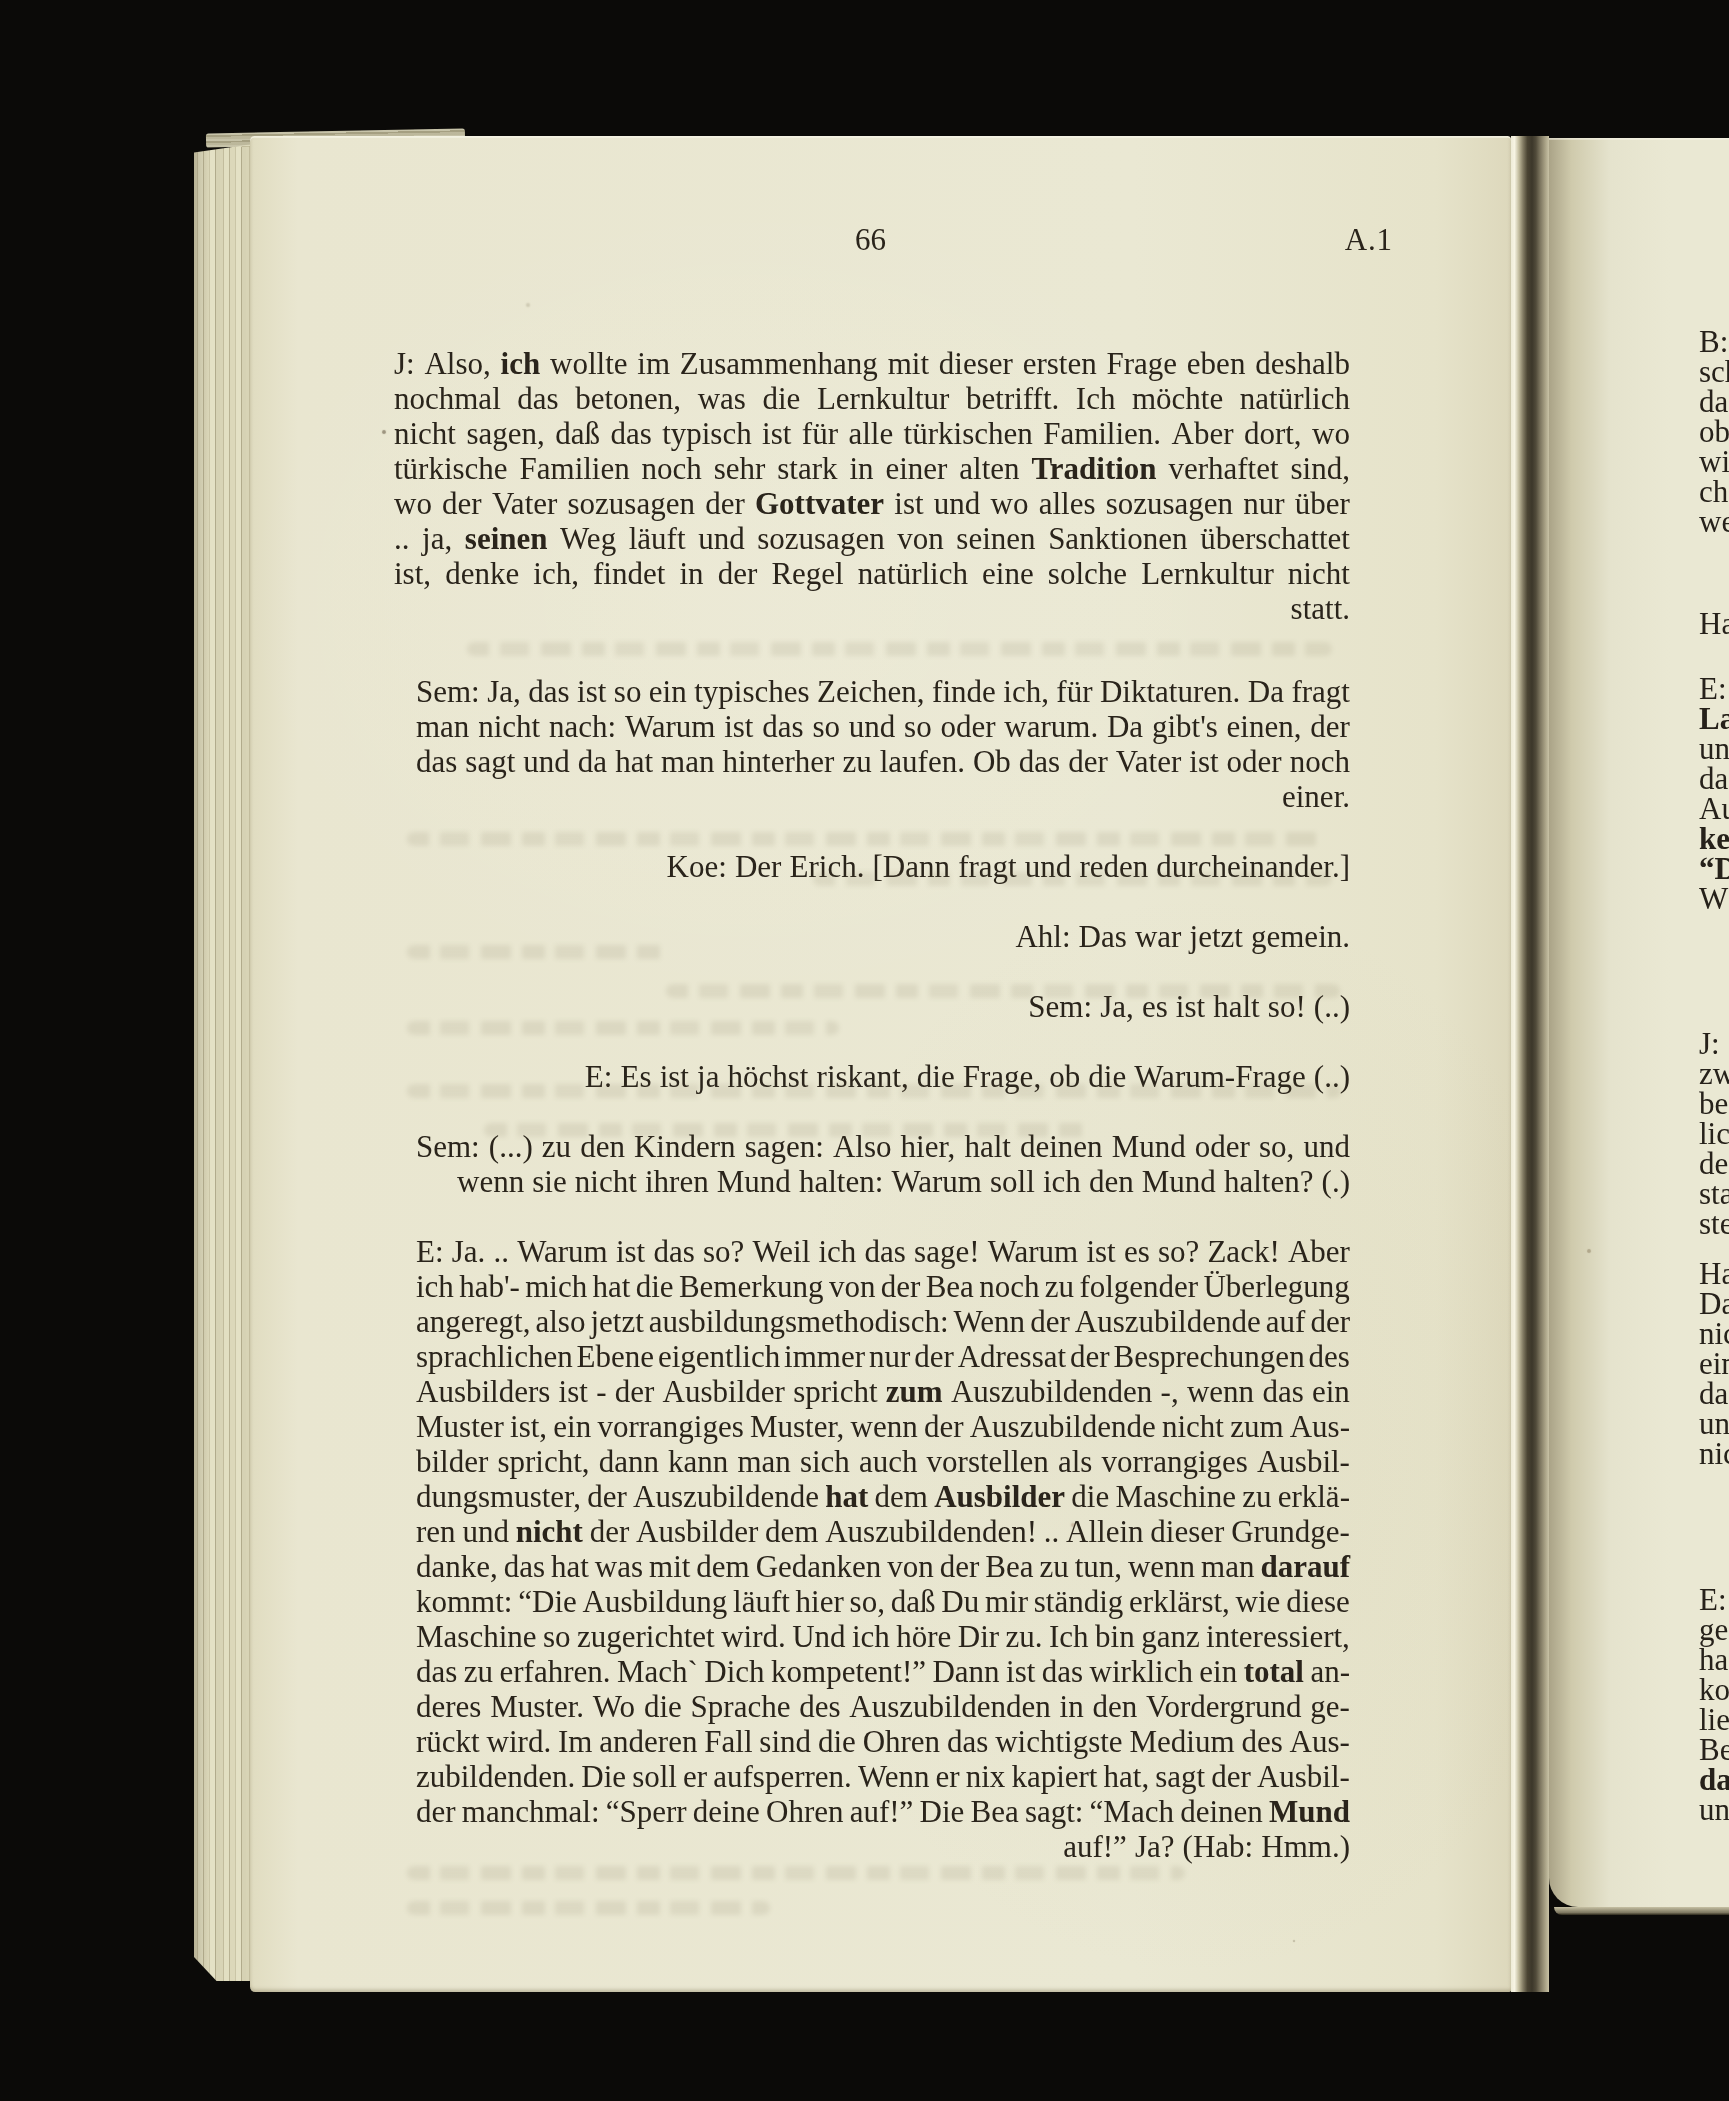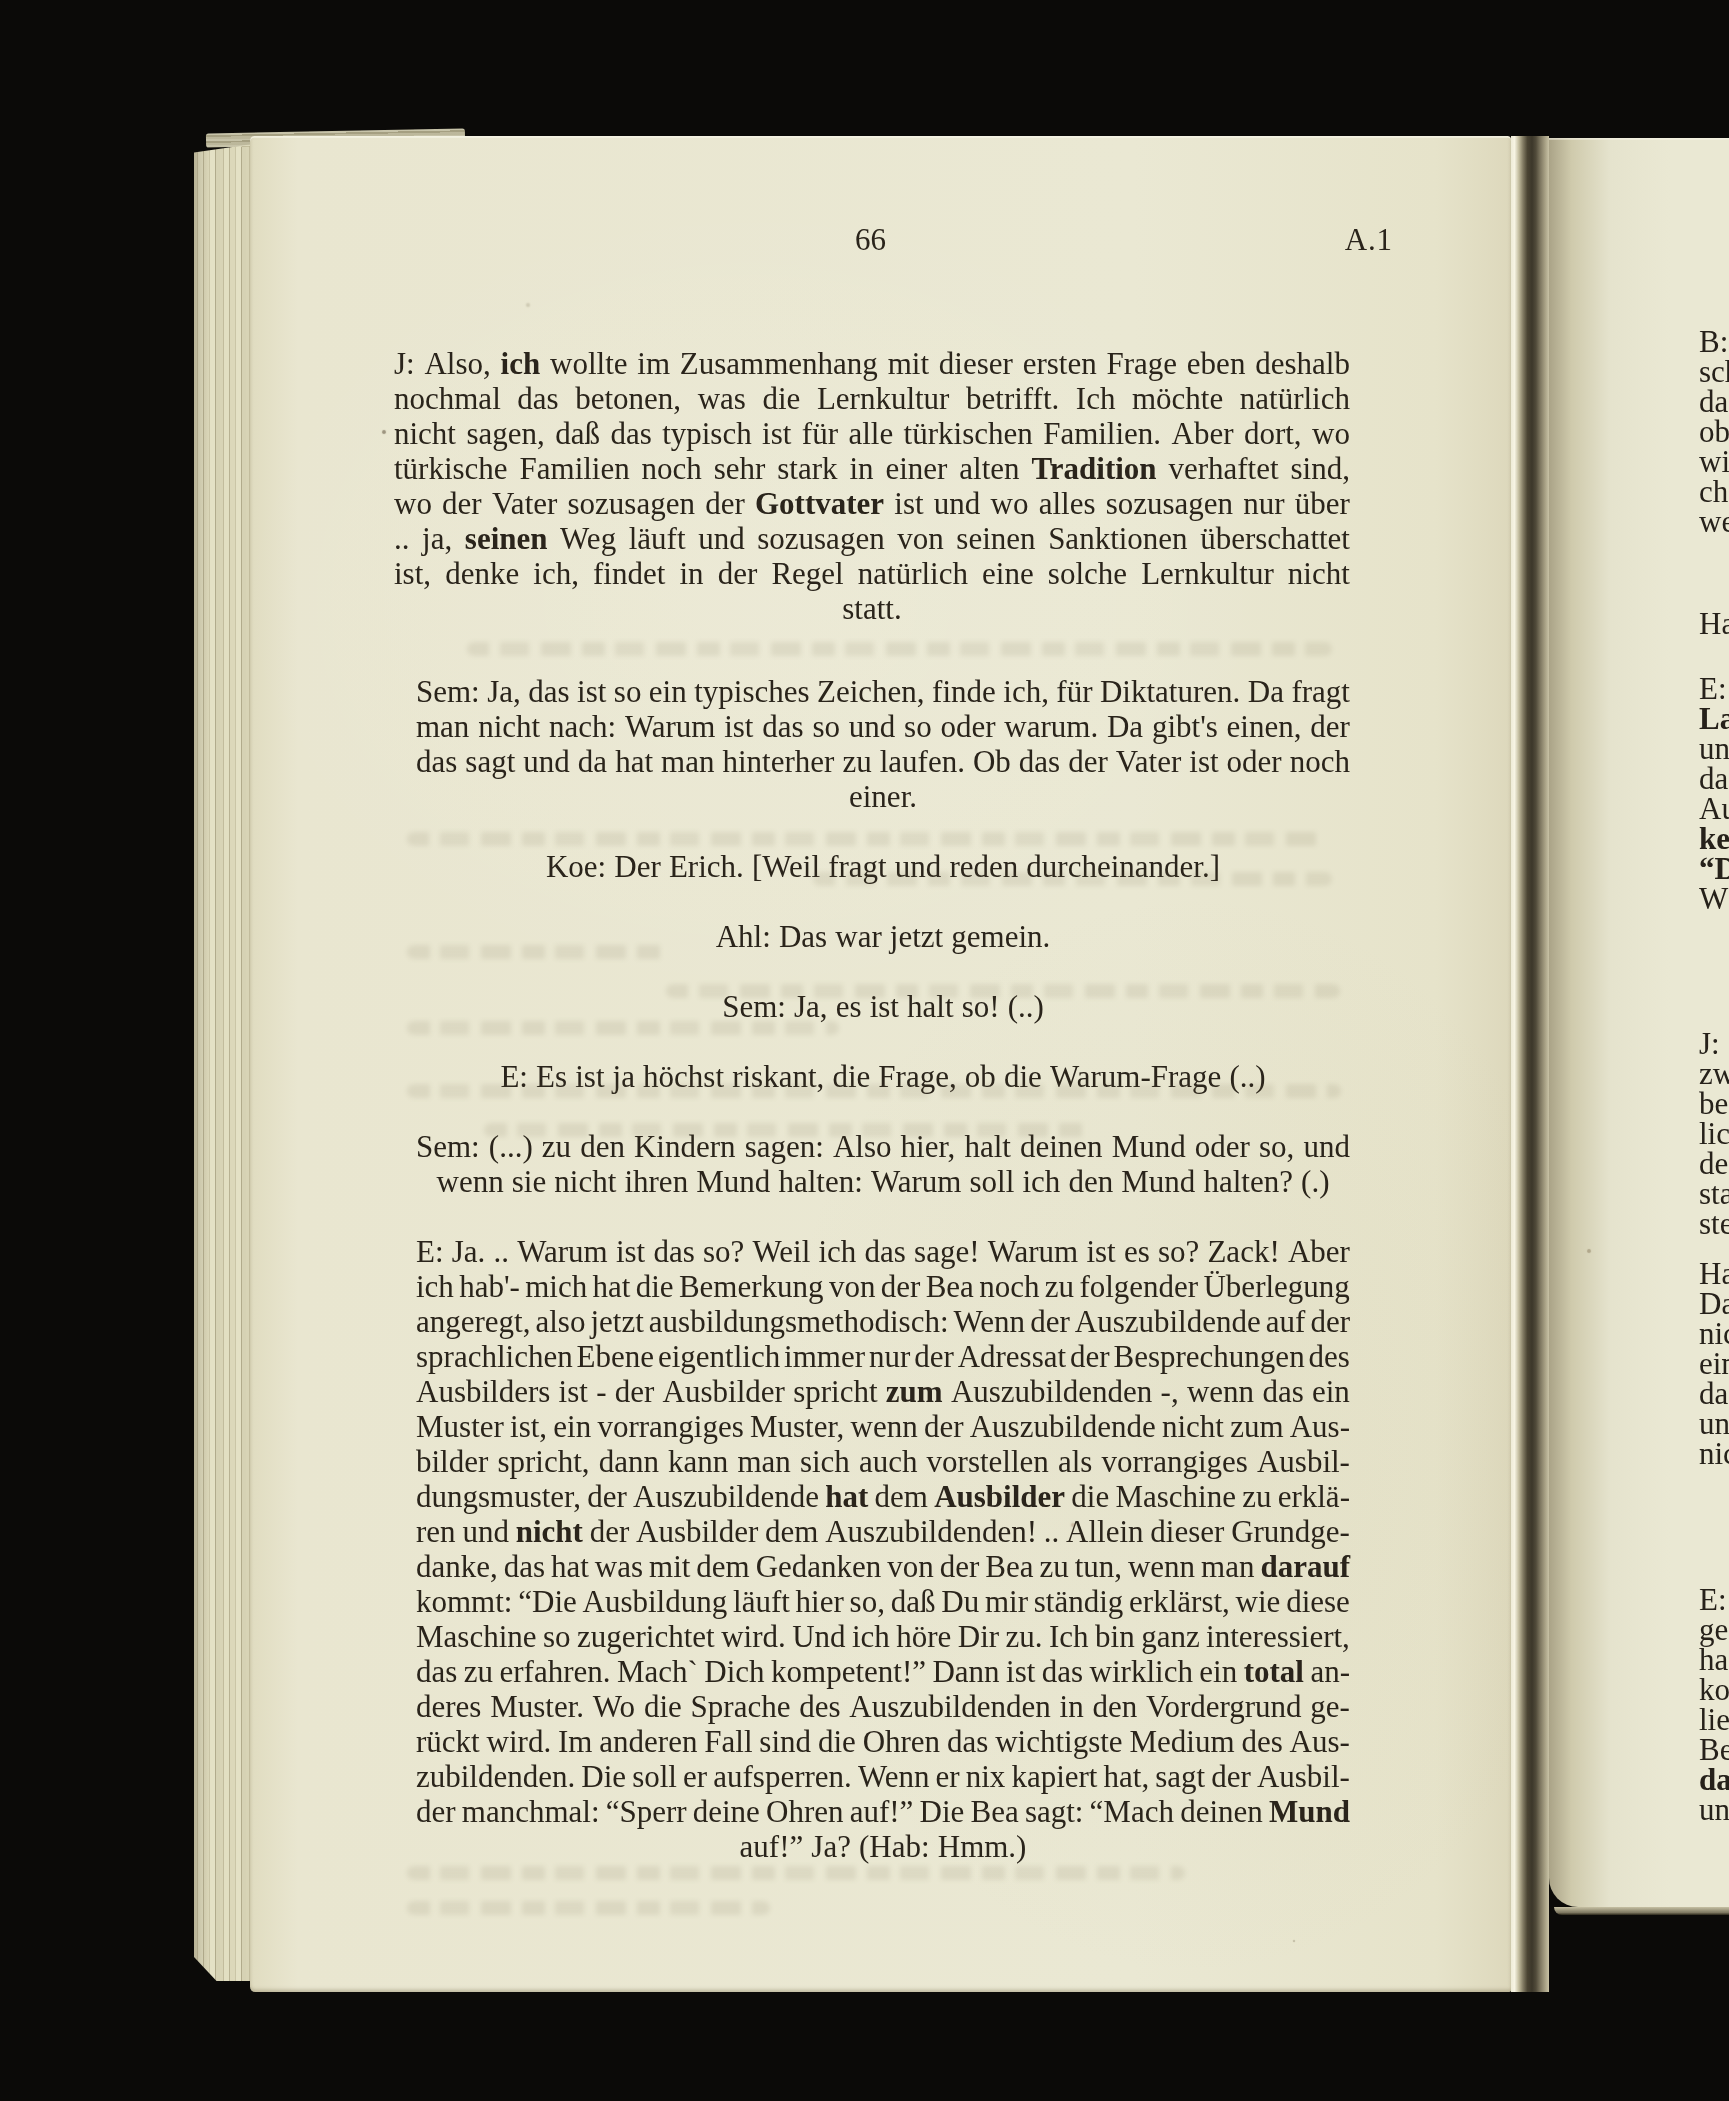--- a/index.html
+++ b/index.html
@@ -79,21 +79,21 @@
     position:absolute; left:144px; top:210px; width:956px;
     font-size:31px; color:#2a241b;
   }
   .para { margin:0; }
   .para + .para { margin-top:35px;margin-left:22px; }
   .para:nth-child(2) { margin-top:48px; }
   .line {
     display:flex; justify-content:space-between;
     height:35px; line-height:35px; white-space:pre;
   }
-  .line.last { justify-content:center; gap:0.262em; }
+  .line.last { justify-content:flex-end; gap:0.262em; }
   .b { font-weight:700; }
 
   
   .rp-group { position:absolute; left:150px; font-size:31px; color:#26211a; }
   .rp-line { height:30px; line-height:30px; white-space:nowrap; }
 
   
   .ghost {
     position:absolute; height:14px;
     background:repeating-linear-gradient(90deg,
@@ -139,21 +139,21 @@
           <div class="line"><span class="w"><span>ist,</span></span><span class="w"><span>denke</span></span><span class="w"><span>ich,</span></span><span class="w"><span>findet</span></span><span class="w"><span>in</span></span><span class="w"><span>der</span></span><span class="w"><span>Regel</span></span><span class="w"><span>natürlich</span></span><span class="w"><span>eine</span></span><span class="w"><span>solche</span></span><span class="w"><span>Lernkultur</span></span><span class="w"><span>nicht</span></span></div>
           <div class="line last"><span class="w"><span>statt.</span></span></div>
         </div>
         <div class="para">
           <div class="line"><span class="w"><span>Sem:</span></span><span class="w"><span>Ja,</span></span><span class="w"><span>das</span></span><span class="w"><span>ist</span></span><span class="w"><span>so</span></span><span class="w"><span>ein</span></span><span class="w"><span>typisches</span></span><span class="w"><span>Zeichen,</span></span><span class="w"><span>finde</span></span><span class="w"><span>ich,</span></span><span class="w"><span>für</span></span><span class="w"><span>Diktaturen.</span></span><span class="w"><span>Da</span></span><span class="w"><span>fragt</span></span></div>
           <div class="line"><span class="w"><span>man</span></span><span class="w"><span>nicht</span></span><span class="w"><span>nach:</span></span><span class="w"><span>Warum</span></span><span class="w"><span>ist</span></span><span class="w"><span>das</span></span><span class="w"><span>so</span></span><span class="w"><span>und</span></span><span class="w"><span>so</span></span><span class="w"><span>oder</span></span><span class="w"><span>warum.</span></span><span class="w"><span>Da</span></span><span class="w"><span>gibt's</span></span><span class="w"><span>einen,</span></span><span class="w"><span>der</span></span></div>
           <div class="line"><span class="w"><span>das</span></span><span class="w"><span>sagt</span></span><span class="w"><span>und</span></span><span class="w"><span>da</span></span><span class="w"><span>hat</span></span><span class="w"><span>man</span></span><span class="w"><span>hinterher</span></span><span class="w"><span>zu</span></span><span class="w"><span>laufen.</span></span><span class="w"><span>Ob</span></span><span class="w"><span>das</span></span><span class="w"><span>der</span></span><span class="w"><span>Vater</span></span><span class="w"><span>ist</span></span><span class="w"><span>oder</span></span><span class="w"><span>noch</span></span></div>
           <div class="line last"><span class="w"><span>einer.</span></span></div>
         </div>
         <div class="para">
-          <div class="line last"><span class="w"><span>Koe:</span></span><span class="w"><span>Der</span></span><span class="w"><span>Erich.</span></span><span class="w"><span>[Weil</span></span><span class="w"><span>fragt</span></span><span class="w"><span>und</span></span><span class="w"><span>reden</span></span><span class="w"><span>durcheinander.]</span></span></div>
+          <div class="line last"><span class="w"><span>Koe:</span></span><span class="w"><span>Der</span></span><span class="w"><span>Erich.</span></span><span class="w"><span>[Dann</span></span><span class="w"><span>fragt</span></span><span class="w"><span>und</span></span><span class="w"><span>reden</span></span><span class="w"><span>durcheinander.]</span></span></div>
         </div>
         <div class="para">
           <div class="line last"><span class="w"><span>Ahl:</span></span><span class="w"><span>Das</span></span><span class="w"><span>war</span></span><span class="w"><span>jetzt</span></span><span class="w"><span>gemein.</span></span></div>
         </div>
         <div class="para">
           <div class="line last"><span class="w"><span>Sem:</span></span><span class="w"><span>Ja,</span></span><span class="w"><span>es</span></span><span class="w"><span>ist</span></span><span class="w"><span>halt</span></span><span class="w"><span>so!</span></span><span class="w"><span>(..)</span></span></div>
         </div>
         <div class="para">
           <div class="line last"><span class="w"><span>E:</span></span><span class="w"><span>Es</span></span><span class="w"><span>ist</span></span><span class="w"><span>ja</span></span><span class="w"><span>höchst</span></span><span class="w"><span>riskant,</span></span><span class="w"><span>die</span></span><span class="w"><span>Frage,</span></span><span class="w"><span>ob</span></span><span class="w"><span>die</span></span><span class="w"><span>Warum-Frage</span></span><span class="w"><span>(..)</span></span></div>
         </div>

